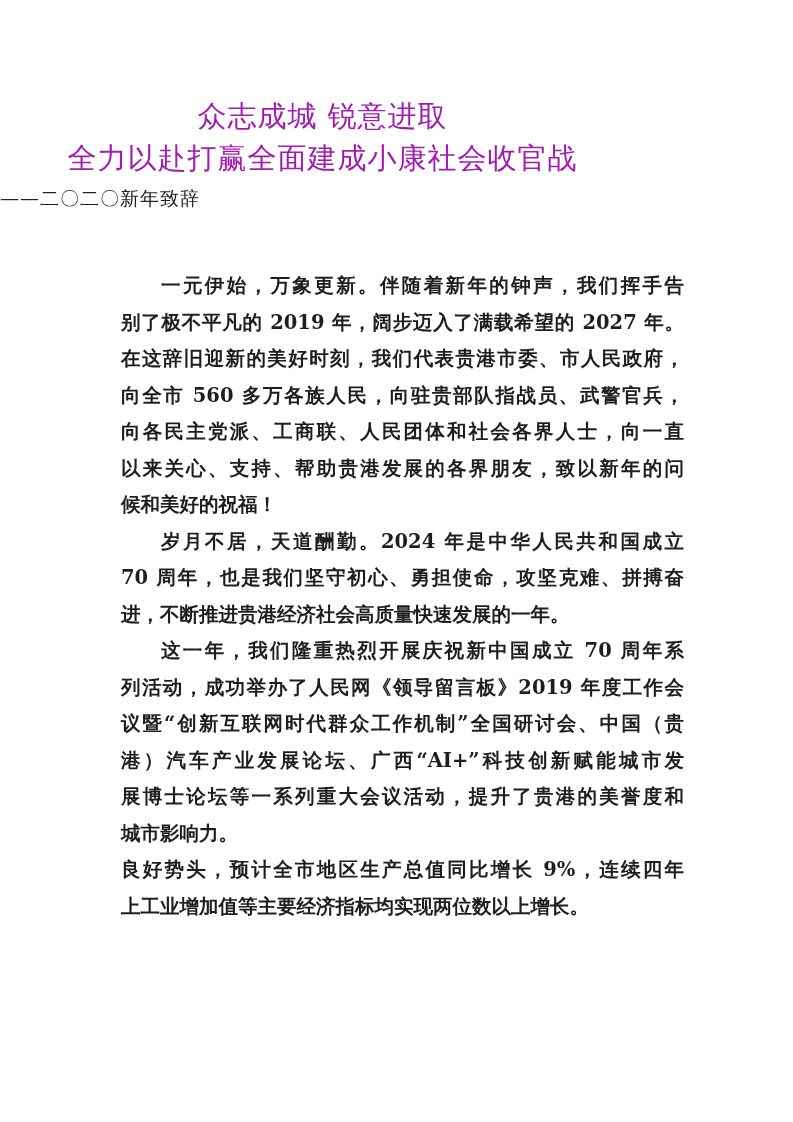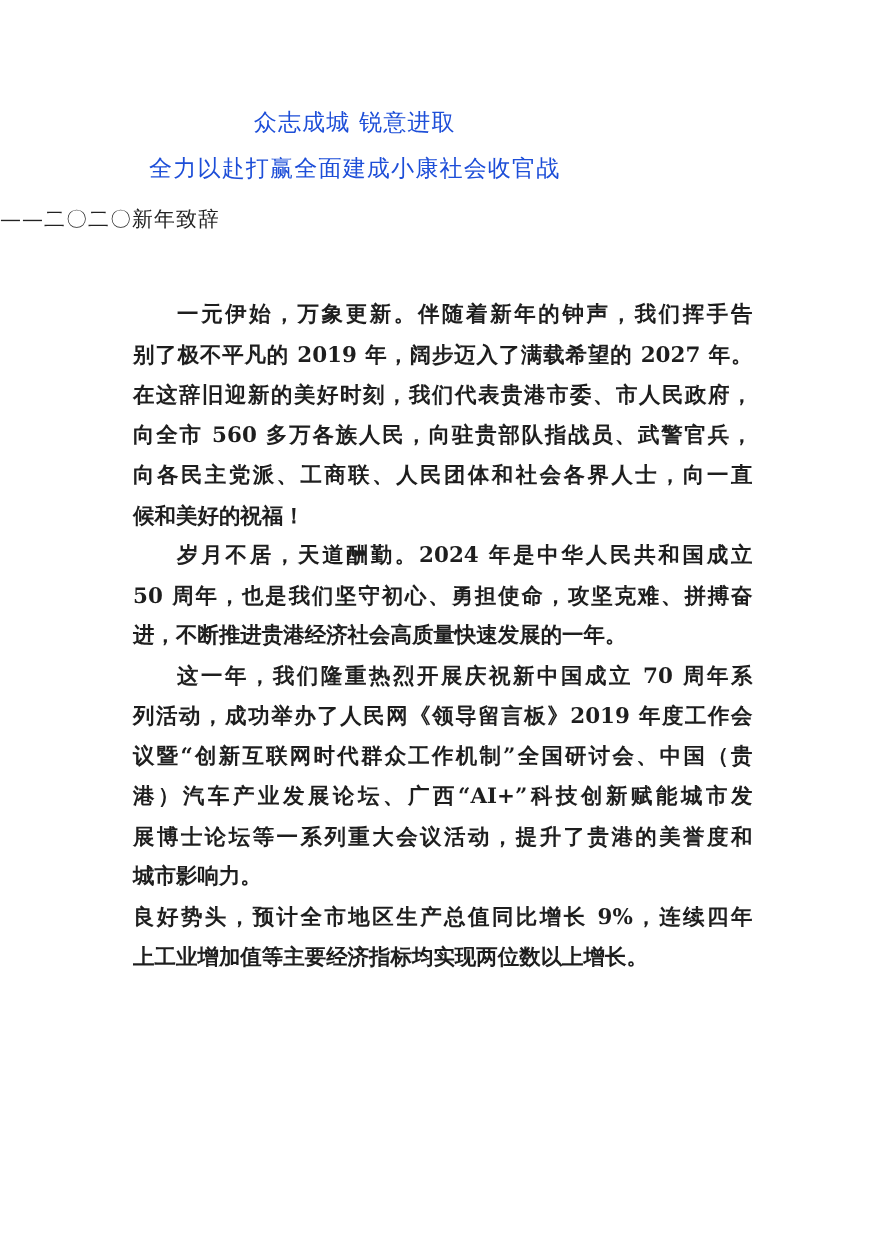--- a/index.html
+++ b/index.html
@@ -1,20 +1,20 @@
 <!DOCTYPE html>
 <html><head>
 <meta charset="utf-8">
 <style>
   html, body { margin: 0; padding: 0; background: #ffffff; }
   body { width: 793px; height: 1122px; position: relative; overflow: hidden;
          font-family: "DejaVu Serif", "Liberation Serif", serif; color: #1a1a1a; }
   .page { position: absolute; left: 0; top: 0; width: 793px; height: 1122px; }
   .title1, .title2 { position: absolute; left: 0; width: 645px; text-align: center;
-         font-size: 21px; letter-spacing: 1px; color: #1d4ed8; white-space: nowrap; }
+         font-size: 29px; letter-spacing: 1px; color: #a21caf; white-space: nowrap; }
   .title1 { top: 97px; }
   .title2 { top: 139px; }
   .subtitle { position: absolute; left: 0; width: 793px; text-align: left; top: 186px;
          font-size: 19px; color: #222; white-space: nowrap; letter-spacing: 1px; }
   .body { position: absolute; left: 121px; top: 268px; width: 563px; }
   .line { height: 36.5px; line-height: 36.5px; font-size: 19.5px; white-space: nowrap;
           text-align: justify; text-align-last: justify; color: #1e1e1e; }
   .line.indent { padding-left: 40px; }
   .line.last { text-align-last: left; }
   .para { margin: 0; font-weight: bold; }
@@ -27,25 +27,26 @@
   <div class="title2">全力以赴打赢全面建成小康社会收官战</div>
   <div class="subtitle">——二〇二〇新年致辞</div>
 
   <div class="body">
     <div class="para">
       <div class="line indent">一元伊始，万象更新。伴随着新年的钟声，我们挥手告</div>
       <div class="line">别了极不平凡的 2019 年，阔步迈入了满载希望的 2027 年。</div>
       <div class="line">在这辞旧迎新的美好时刻，我们代表贵港市委、市人民政府，</div>
       <div class="line">向全市 560 多万各族人民，向驻贵部队指战员、武警官兵，</div>
       <div class="line">向各民主党派、工商联、人民团体和社会各界人士，向一直</div>
+      <div class="line">以来关心、支持、帮助贵港发展的各界朋友，致以新年的问</div>
       <div class="line last">候和美好的祝福！</div>
     </div>
     <div class="para">
       <div class="line indent">岁月不居，天道酬勤。2024 年是中华人民共和国成立</div>
-      <div class="line">50 周年，也是我们坚守初心、勇担使命，攻坚克难、拼搏奋</div>
+      <div class="line">70 周年，也是我们坚守初心、勇担使命，攻坚克难、拼搏奋</div>
       <div class="line last">进，不断推进贵港经济社会高质量快速发展的一年。</div>
     </div>
     <div class="para">
       <div class="line indent">这一年，我们隆重热烈开展庆祝新中国成立 70 周年系</div>
       <div class="line">列活动，成功举办了人民网《领导留言板》2019 年度工作会</div>
       <div class="line">议暨“创新互联网时代群众工作机制”全国研讨会、中国（贵</div>
       <div class="line">港）汽车产业发展论坛、广西“AI+”科技创新赋能城市发</div>
       <div class="line">展博士论坛等一系列重大会议活动，提升了贵港的美誉度和</div>
       <div class="line last">城市影响力。</div>
     </div>

